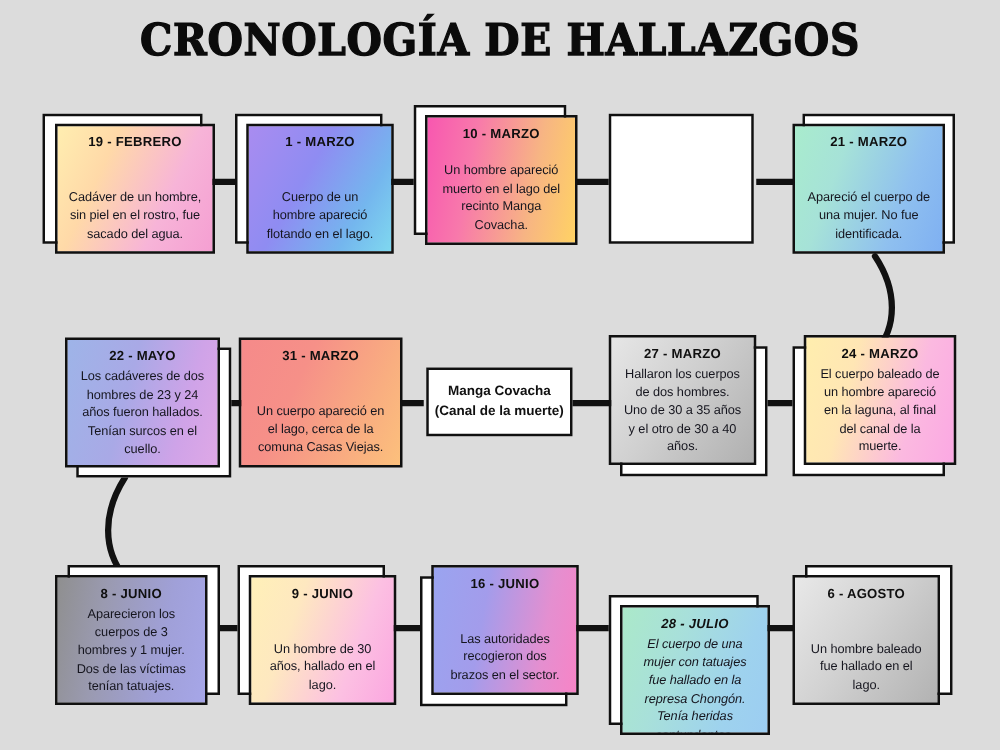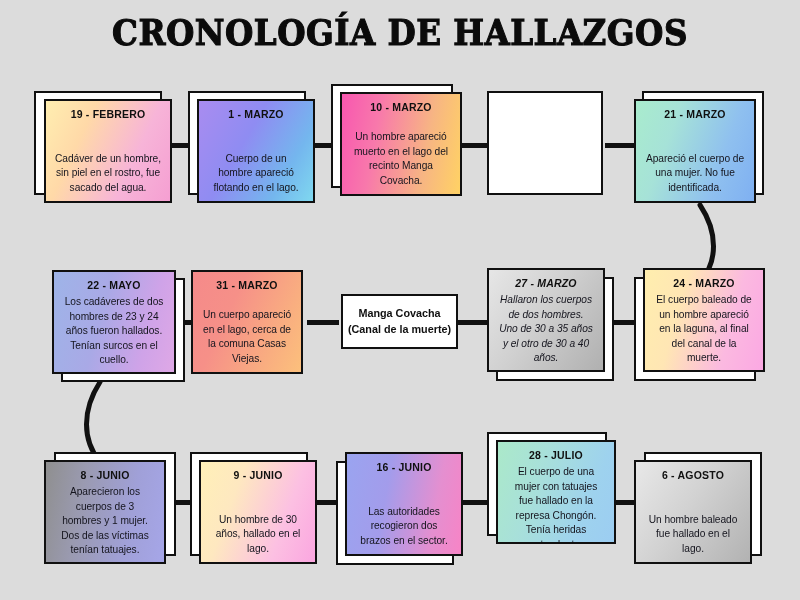--- a/index.html
+++ b/index.html
@@ -180,27 +180,27 @@
 
   <div class="card-wrap" style="left:52px; top:270px; width:134px; height:112px;">
     <div class="shadow-rect" style="left:9px; top:8px; width:124px; height:104px;"></div>
     <div class="card" style="left: 0px; top: 0px; width: 124px; height: 104px; background: linear-gradient(105deg, rgb(158, 180, 232) 0%, rgb(169, 169, 230) 40%, rgb(207, 163, 232) 75%, rgb(223, 168, 230) 100%);">
       <div class="card-date">22 - MAYO</div>
       <div class="card-text">Los cadáveres de dos hombres de 23 y 24 años fueron hallados. Tenían surcos en el cuello.</div>
     </div>
   </div>
 
   <div class="card-wrap" style="left:191px; top:270px; width:126px; height:110px;">
-    <div class="card" style="left: 0px; top: 0px; width: 112px; height: 104px; background: linear-gradient(115deg, rgb(245, 138, 138) 0%, rgb(246, 144, 136) 35%, rgb(249, 174, 128) 75%, rgb(252, 192, 124) 100%);">
+    <div class="card" style="left: 0px; top: 0px; width: 131px; height: 104px; background: linear-gradient(115deg, rgb(245, 138, 138) 0%, rgb(246, 144, 136) 35%, rgb(249, 174, 128) 75%, rgb(252, 192, 124) 100%);">
       <div class="card-date">31 - MARZO</div>
       <div class="card-text">Un cuerpo apareció en el lago, cerca de la comuna Casas Viejas.</div>
     </div>
   </div>
 
-  <div class="card-wrap" style="left:487px; top:268px; width:130px; height:115px;font-style:italic;">
+  <div class="card-wrap" style="left:487px; top:268px; width:130px; height:115px;">
     <div class="shadow-rect" style="left:9px; top:9px; width:118px; height:104px;"></div>
     <div class="card" style="left: 0px; top: 0px; width: 118px; height: 104px; background: linear-gradient(125deg, rgb(230, 230, 230) 0%, rgb(208, 208, 208) 45%, rgb(176, 176, 176) 100%);">
       <div class="card-date">27 - MARZO</div>
       <div class="card-text">Hallaron los cuerpos de dos hombres. Uno de 30 a 35 años y el otro de 30 a 40 años.</div>
     </div>
   </div>
 
   <div class="card-wrap" style="left:634px; top:268px; width:134px; height:116px;">
     <div class="shadow-rect" style="left:0; top:9px; width:122px; height:104px;"></div>
     <div class="card" style="left: 9px; top: 0px; width: 122px; height: 104px; background: linear-gradient(105deg, rgb(255, 238, 174) 0%, rgb(255, 230, 180) 30%, rgb(251, 185, 224) 70%, rgb(251, 168, 227) 100%);">
@@ -226,21 +226,21 @@
   </div>
 
   <div class="card-wrap" style="left:336px; top:452px; width:130px; height:114px;">
     <div class="shadow-rect" style="left:0; top:9px; width:118px; height:104px;"></div>
     <div class="card" style="left: 9px; top: 0px; width: 118px; height: 104px; background: linear-gradient(100deg, rgb(154, 164, 240) 0%, rgb(163, 156, 235) 35%, rgb(228, 143, 208) 75%, rgb(247, 132, 198) 100%);">
       <div class="card-date">16 - JUNIO</div>
       <div class="card-text">Las autoridades recogieron dos brazos en el sector.</div>
     </div>
   </div>
 
-  <div class="card-wrap" style="left:487px; top:432px; width:130px; height:114px;">
+  <div class="card-wrap" style="left:487px; top:476px; width:130px; height:114px;font-style:italic;">
     <div class="shadow-rect" style="left:0; top:0; width:120px; height:104px;"></div>
     <div class="card" style="left: 9px; top: 8px; width: 120px; height: 104px; background: linear-gradient(110deg, rgb(171, 233, 201) 0%, rgb(168, 224, 218) 35%, rgb(158, 210, 238) 75%, rgb(156, 205, 242) 100%);">
       <div class="card-date">28 - JULIO</div>
       <div class="card-text">El cuerpo de una mujer con tatuajes fue hallado en la represa Chongón. Tenía heridas contundentes.</div>
     </div>
   </div>
 
   <div class="card-wrap" style="left:634px; top:452px; width:130px; height:114px;">
     <div class="shadow-rect" style="left:10px; top:0; width:118px; height:104px;"></div>
     <div class="card" style="left: 0px; top: 8px; width: 118px; height: 104px; background: linear-gradient(125deg, rgb(232, 232, 232) 0%, rgb(210, 210, 210) 45%, rgb(178, 178, 178) 100%); gap: 20px;">

